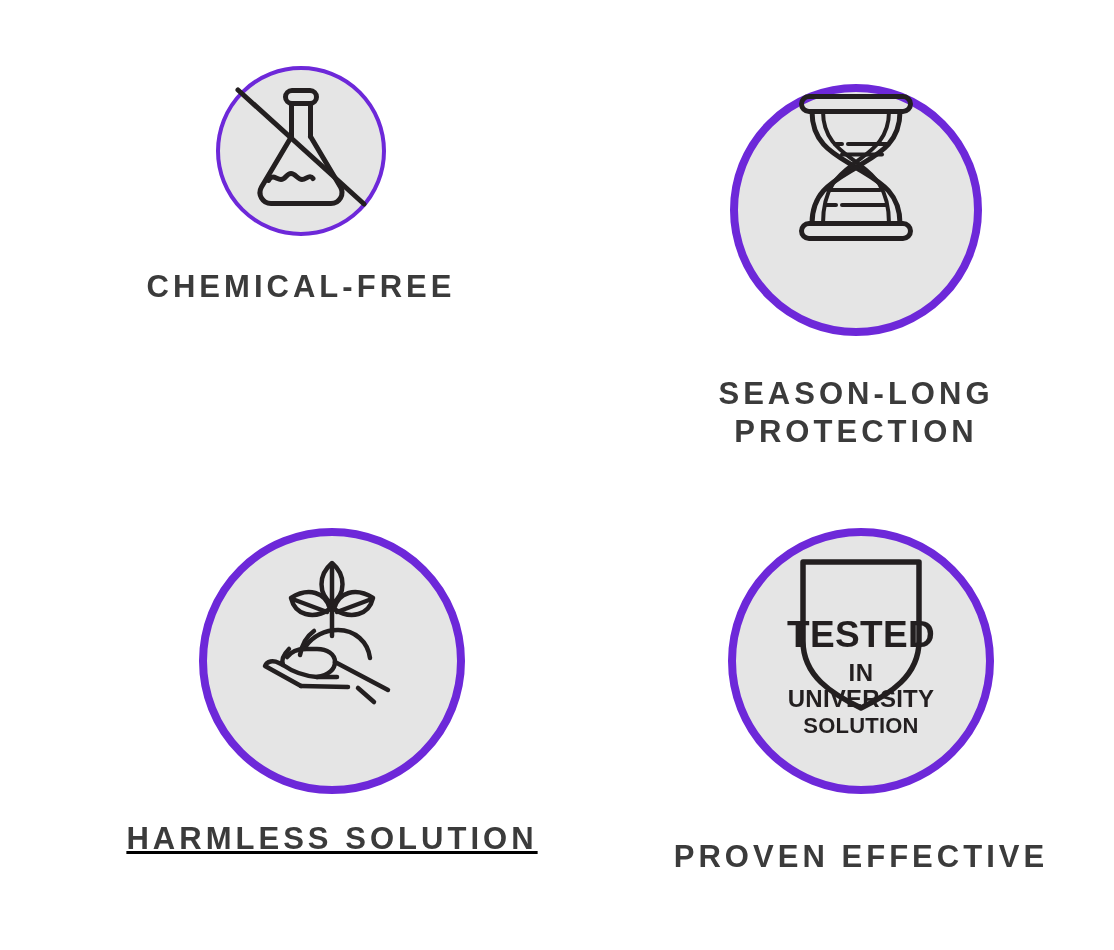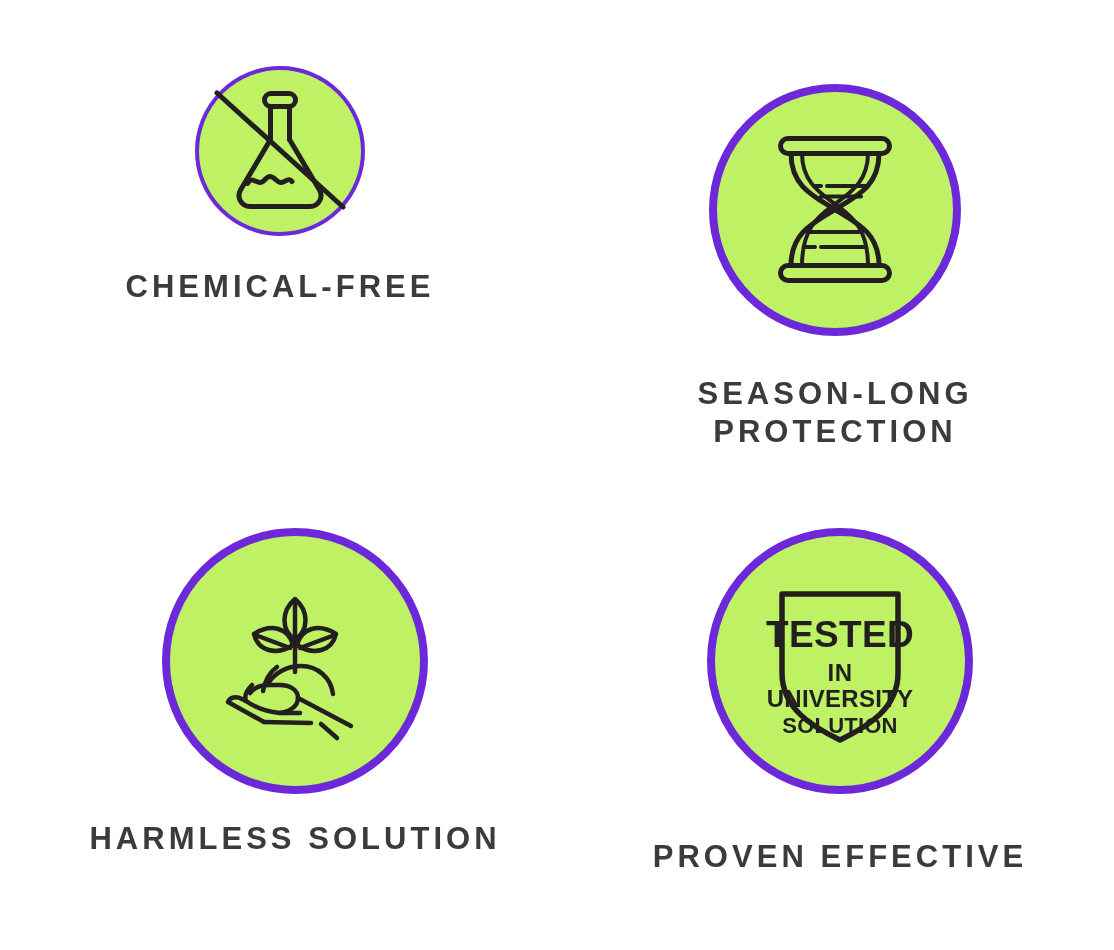--- a/index.html
+++ b/index.html
@@ -21,29 +21,29 @@
     height: 950px;
     background: #ffffff;
   }
 
   
   .badge {
     position: absolute;
     display: flex;
     flex-direction: column;
     align-items: center;
+    padding-left: 21px;
   }
 
   .disc {
     border-radius: 50%;
-    background: #bef264;
+    background: #e5e5e5;
     border: 4px solid #6d28d9;
     box-sizing: border-box;
     display: flex;
-    align-items: center;
     justify-content: center;
     position: relative;
   }
 
   .disc svg { display: block; }
 
   .caption {
     text-align: center;
     color: #3B3B3B;
     font-family: "Liberation Sans", sans-serif;
@@ -56,21 +56,21 @@
 
   
   #badge-chemical-free      { left: 0px;   top: 66px;  width: 560px; }
   #badge-chemical-free .disc{ width: 170px; height: 170px; }
   #badge-chemical-free .caption { margin-top: 32px; font-size: 31px; }
 
   #badge-season-long        { left: 556px; top: 84px;  width: 558px; }
   #badge-season-long .disc  { width: 252px; height: 252px; border-width: 8px; }
   #badge-season-long .caption { margin-top: 39px; font-size: 31px; }
 
-  #badge-harmless-solution      { left: 0px;   top: 528px; width: 590px; }
+  #badge-harmless-solution      { left: 16px;   top: 528px; width: 590px; text-decoration: underline; }
   #badge-harmless-solution .disc{ width: 266px; height: 266px; border-width: 8px; }
   #badge-harmless-solution .caption { margin-top: 26px; font-size: 31px; }
 
   #badge-proven-effective       { left: 566px; top: 528px; width: 548px; }
   #badge-proven-effective .disc { width: 266px; height: 266px; border-width: 8px; }
   #badge-proven-effective .caption { margin-top: 44px; font-size: 31px; }
 
   
   .shield-text {
     position: absolute;

